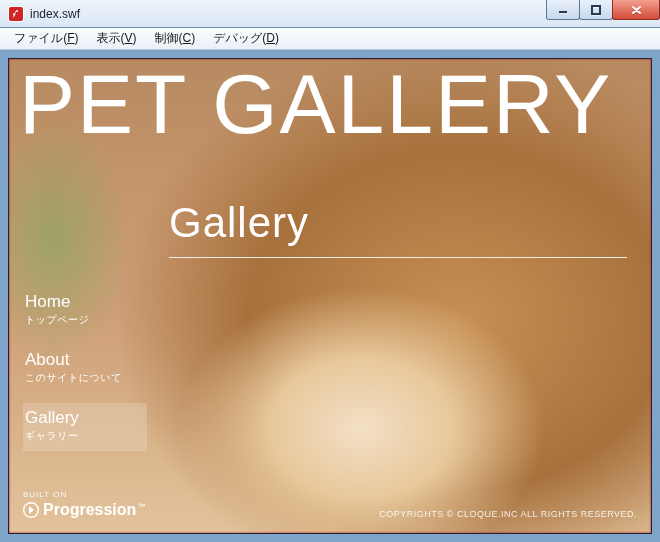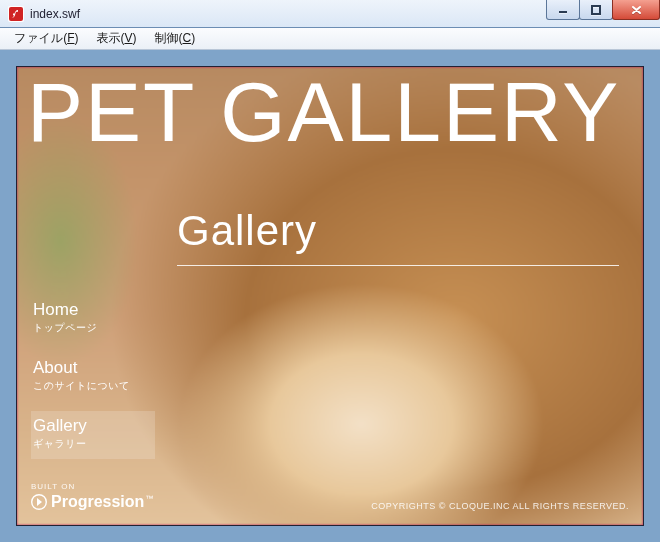--- a/index.html
+++ b/index.html
@@ -29,22 +29,22 @@
 
   .menubar {
     height: 22px; background: linear-gradient(#fbfcfe, #ebf0f7);
     border-bottom: 1px solid #b9c6d7; display: flex; align-items: flex-start;
     padding: 0 6px; font-size: 12px; color: #1a1a1a; gap: 2px;
   }
   .menu-item { padding: 2px 8px; cursor: default; }
   .menu-item u { text-decoration: underline; }
 
   .client {
-    flex: 1; margin: 16px; position: relative; overflow: hidden;
-    border: 1px solid #223; background: #be185d;
+    flex: 1; margin: 8px; position: relative; overflow: hidden;
+    border: 1px solid #223; background: #b91c1c;
   }
   
   .bg {
     position: absolute; inset: 0;
     background:
       radial-gradient(ellipse 260px 200px at 55% 78%, #f3e0c6 0%, #e8c89b 35%, rgba(190,140,80,0) 70%),
       radial-gradient(circle 40px at 48% 80%, #6b4a30 0%, rgba(107,74,48,0) 72%),
       radial-gradient(circle 40px at 62% 80%, #6b4a30 0%, rgba(107,74,48,0) 72%),
       radial-gradient(ellipse 420px 340px at 70% 55%, #c79054 0%, #a7713d 50%, rgba(110,70,40,0) 82%),
       radial-gradient(ellipse 110px 180px at 7% 38%, rgba(120,170,90,.55) 0%, rgba(120,170,90,0) 70%),
@@ -109,20 +109,21 @@
             <path d="M2 2l7 6M9 2l-7 6" stroke="#fff" stroke-width="2" stroke-linecap="round"></path>
           </svg>
       </div>
     </div>
   </div>
 
   <div class="menubar">
     <span class="menu-item"><span>ファイル</span>(<u>F</u>)</span>
     <span class="menu-item"><span>表示</span>(<u>V</u>)</span>
     <span class="menu-item"><span>制御</span>(<u>C</u>)</span>
+    <span class="menu-item"><span>デバッグ</span>(<u>D</u>)</span>
   </div>
 
   <div class="client">
     <div class="bg"></div>
 
     <div class="main-title">PET GALLERY</div>
 
     <div class="heading-wrap">
       <div class="heading">Gallery</div>
       <div class="heading-underline"></div>

